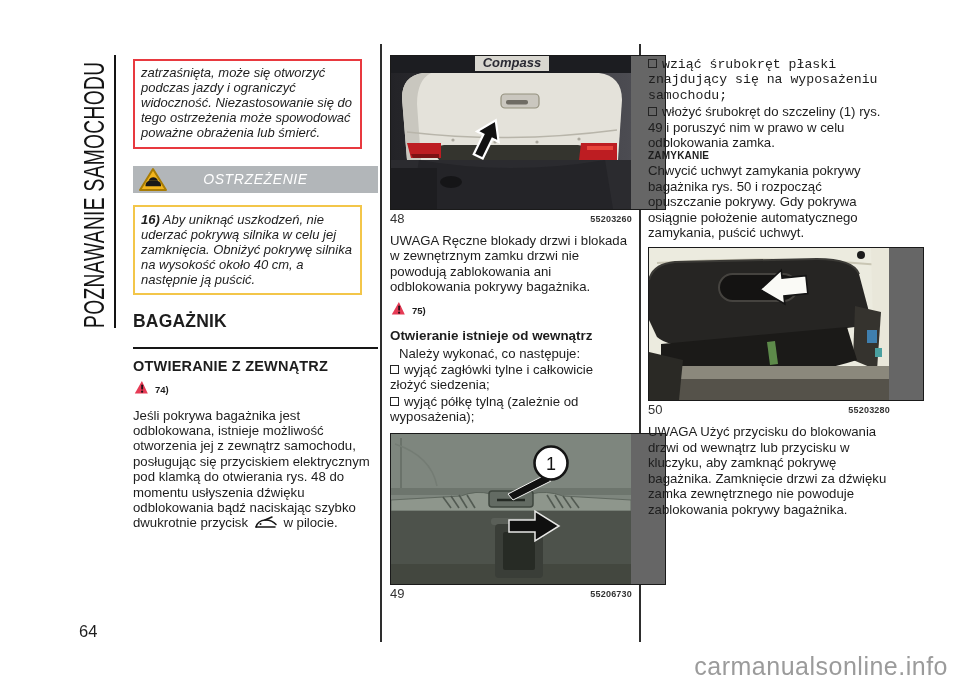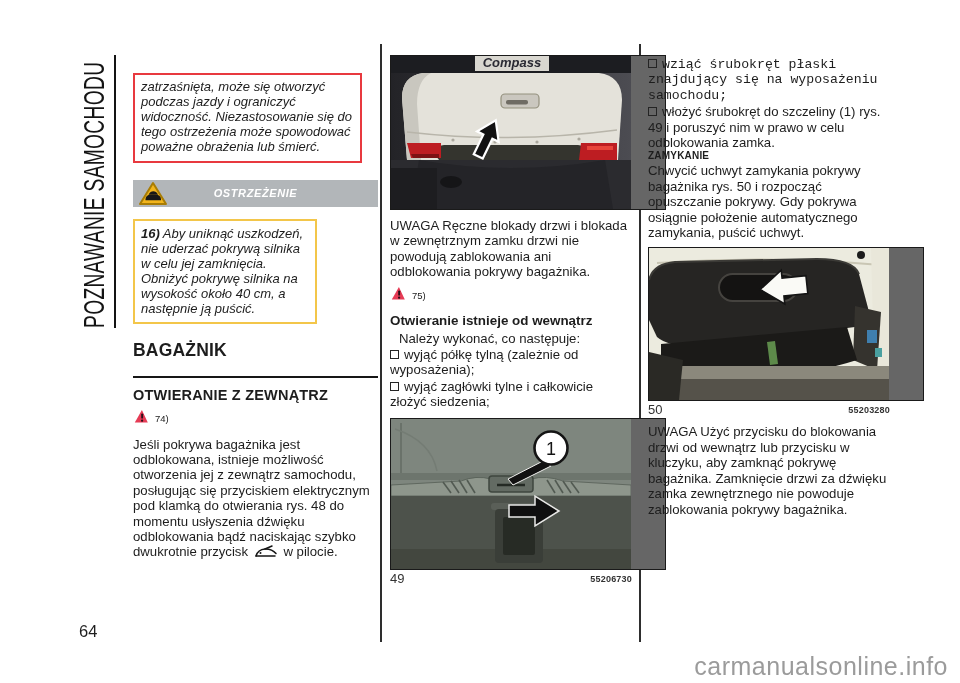--- a/index.html
+++ b/index.html
@@ -26,47 +26,47 @@
   .d1 { left:380px; } .d2 { left:639px; }
 
   .col { position:absolute; top:55px; }
   .col1 { left:133px; width:245px; }
   .col2 { left:390px; width:242px; }
   .col3 { left:648px; width:242px; }
 
   .danger-box {
     width:229px; box-sizing:border-box; border:2px solid #e8393f;
     padding:5px 6px 6px; font-style:italic; font-size:13px; line-height:14.9px;
-    margin-top:18px;
+    margin-top:4px;
   }
   .warning-banner {
     width:245px; height:27px; background:#b2b6b9; margin-top:17px;
     position:relative; display:flex; align-items:center; justify-content:center;
   }
   .warning-banner .banner-icon { position:absolute; left:5px; top:1px; }
-  .banner-label { color:#ffffff; font-weight:700; font-style:italic; font-size:11px; letter-spacing:0.6px; }
+  .banner-label { color:#ffffff; font-weight:400; font-style:italic; font-size:14px; letter-spacing:0.6px; }
 
   .caution-box {
-    width:184px; box-sizing:border-box; border:2px solid #f3c64a;
+    width:229px; box-sizing:border-box; border:2px solid #f3c64a;
     padding:5px 6px 6px; font-style:italic; font-size:13px; line-height:15px;
     margin-top:12px;
   }
   .caution-box .ref { font-weight:700; margin-right:3px; }
 
   .section-heading {
     margin-top:16px; width:245px; box-sizing:border-box;
     font-size:17.5px; font-weight:800; letter-spacing:0.2px;
     border-bottom:2.5px solid #161616; padding-bottom:15px;
   }
   .sub-heading { margin-top:9px; font-size:14.5px; font-weight:800; letter-spacing:0.2px; }
   .mini-heading { margin-top:8px; font-size:13.4px; font-weight:700; }
   .heading-plain { margin-top:0; font-size:10px; font-weight:800; letter-spacing:0.2px; }
 
   .warn-ref { display:flex; align-items:center; gap:5px; margin-top:6px; }
-  .warn-ref .ref-label { font-size:9.5px; font-weight:400; color:#1a1a1a; }
+  .warn-ref .ref-label { font-size:9.5px; font-weight:700; color:#1a1a1a; }
 
   .body-para { font-size:13.2px; line-height:15.4px; margin-top:9px; text-align:left; }
   .note-para { font-size:13.2px; line-height:15.4px; margin-top:8px; }
   .intro-line { font-size:13.2px; line-height:15.4px; margin-top:3px;margin-left:9px; }
 
   .bullet { font-size:13.2px; line-height:15.4px; margin-top:1px; }
   .sq { display:inline-block; width:7px; height:7px; border:1.7px solid #242424; margin-right:5px; vertical-align:0px; }
 
   .fig-frame { width:276px; box-sizing:border-box; border:1px solid #1a1a1a; line-height:0; background:#666; }
   .fig-frame svg { display:block; }
@@ -174,39 +174,43 @@
         <path d="M196,90 h26 v4 h-26 z" fill="#e8443b"></path>
         <path d="M0,104 L240,104 L240,153 L0,153 Z" fill="#2b2b2f"></path>
         <path d="M28,104 Q120,120 214,104 L222,153 L20,153 Z" fill="#242428"></path>
         <rect x="0" y="112" width="46" height="41" fill="#1d1d20"></rect>
         <ellipse cx="60" cy="126" rx="11" ry="6" fill="#151517"></ellipse>
         <g transform="translate(103,68) rotate(26)">
           <path d="M-5,36 L-5,14 L-12,14 L0,-4 L12,14 L5,14 L5,36 Z" fill="#121212" stroke="#ffffff" stroke-width="2.2"></path>
         </g>
       </svg>
     </div>
+    <div class="fig-caption">
+      <span class="fig-num">48</span>
+      <span class="fig-code">55203260</span>
+    </div>
 
     <div class="note-para">UWAGA Ręczne blokady drzwi i blokada w zewnętrznym zamku drzwi nie powodują zablokowania ani odblokowania pokrywy bagażnika.</div>
 
     <div class="warn-ref">
       <span>
         <svg width="17" height="15" viewBox="0 0 17 15">
           <polygon points="9,1 16,13.6 3,13.6" fill="#e63b55" transform="skewX(-5)"></polygon>
           <rect x="8.2" y="4.4" width="1.9" height="5.2" rx="0.9" fill="#2a0f18"></rect>
           <circle cx="9.1" cy="11.7" r="1.1" fill="#2a0f18"></circle>
         </svg>
       </span>
       <span class="ref-label">75)</span>
     </div>
 
     <div class="mini-heading">Otwieranie istnieje od wewnątrz</div>
     <div class="intro-line">Należy wykonać, co następuje:</div>
 
+    <div class="bullet"><span class="sq"></span><span>wyjąć zagłówki tylne i całkowicie złożyć siedzenia;</span></div>
     <div class="bullet"><span class="sq"></span><span>wyjąć półkę tylną (zależnie od wyposażenia);</span></div>
-    <div class="bullet"><span class="sq"></span><span>wyjąć zagłówki tylne i całkowicie złożyć siedzenia;</span></div>
 
     <div class="fig-frame fig-gap">
       <svg width="240" height="150" viewBox="0 0 240 150">
         <rect width="240" height="150" fill="#7e867e"></rect>
         <path d="M10,4 V56" stroke="#6a726a" stroke-width="2" fill="none"></path>
         <path d="M4,10 Q40,22 46,52" stroke="#747c74" stroke-width="1.5" fill="none"></path>
         <rect x="0" y="54" width="240" height="7" fill="#6d756d"></rect>
         <path d="M0,66 L70,62 Q85,56 100,60 L140,60 Q155,56 172,62 L240,66 L240,77 L0,77 Z" fill="#8e968c" stroke="#565e56" stroke-width="0.8"></path>
         <g stroke="#525a52" stroke-width="1.6">
           <path d="M52,63 l8,11"></path>

